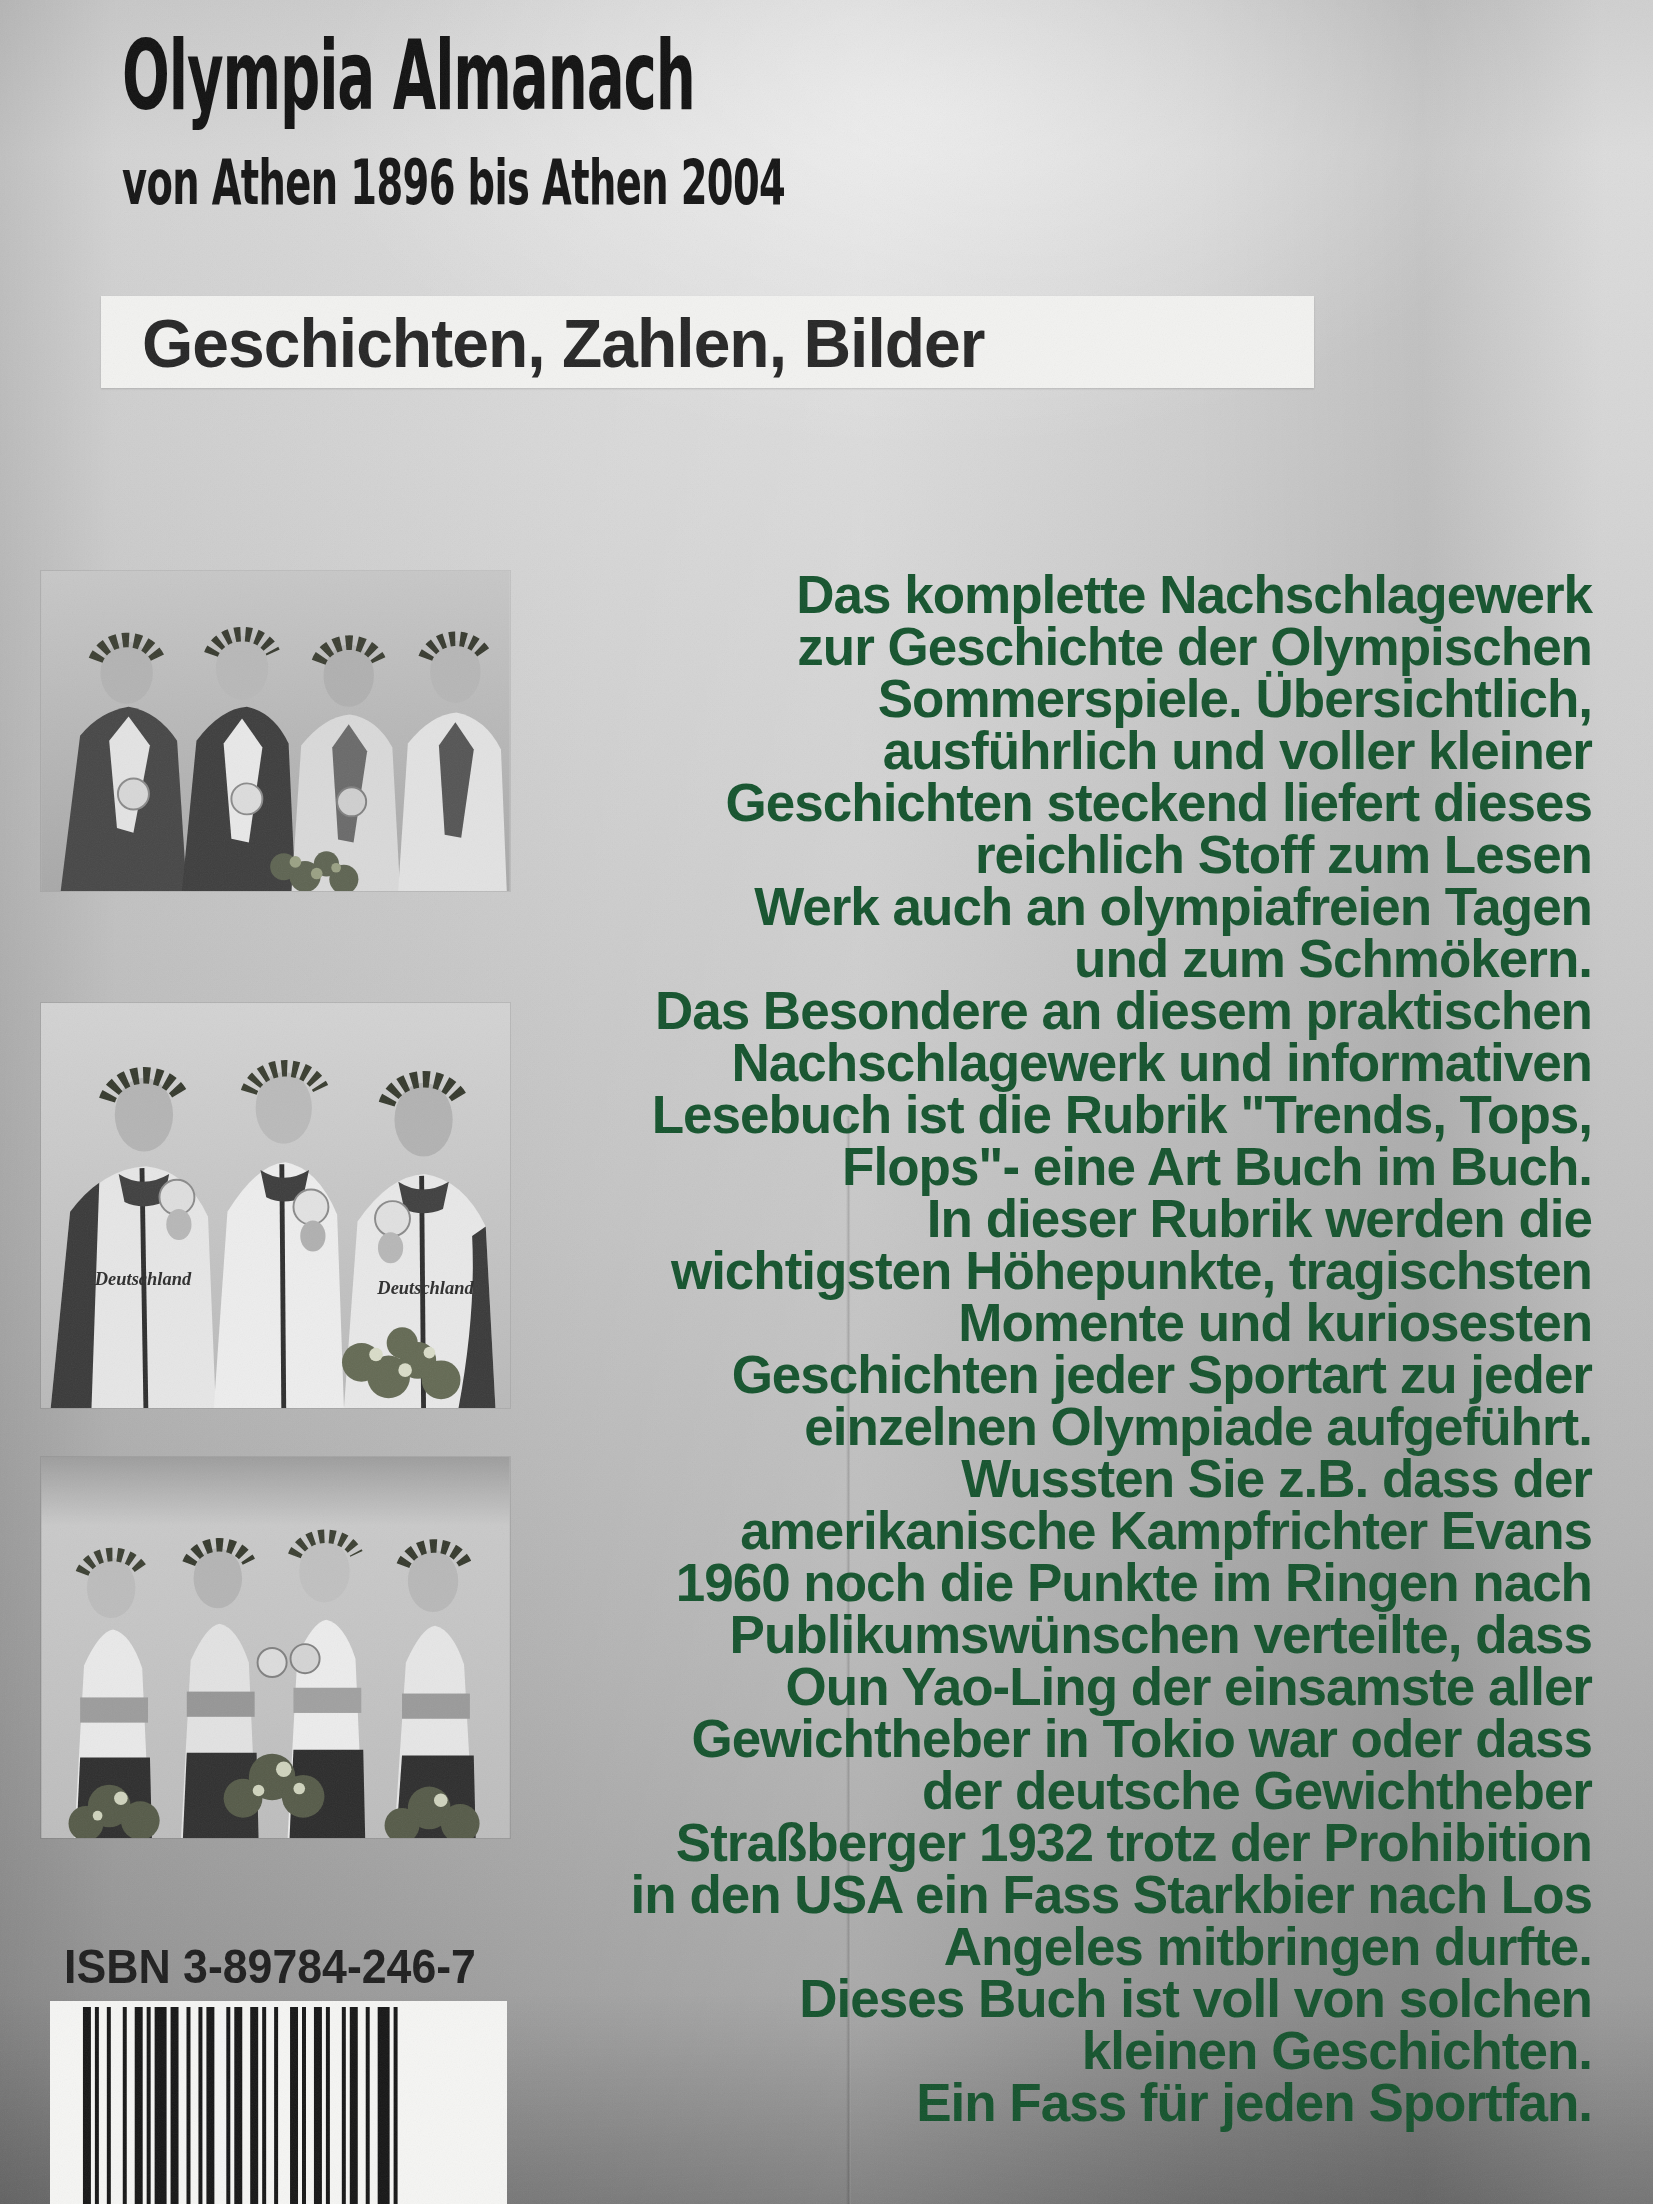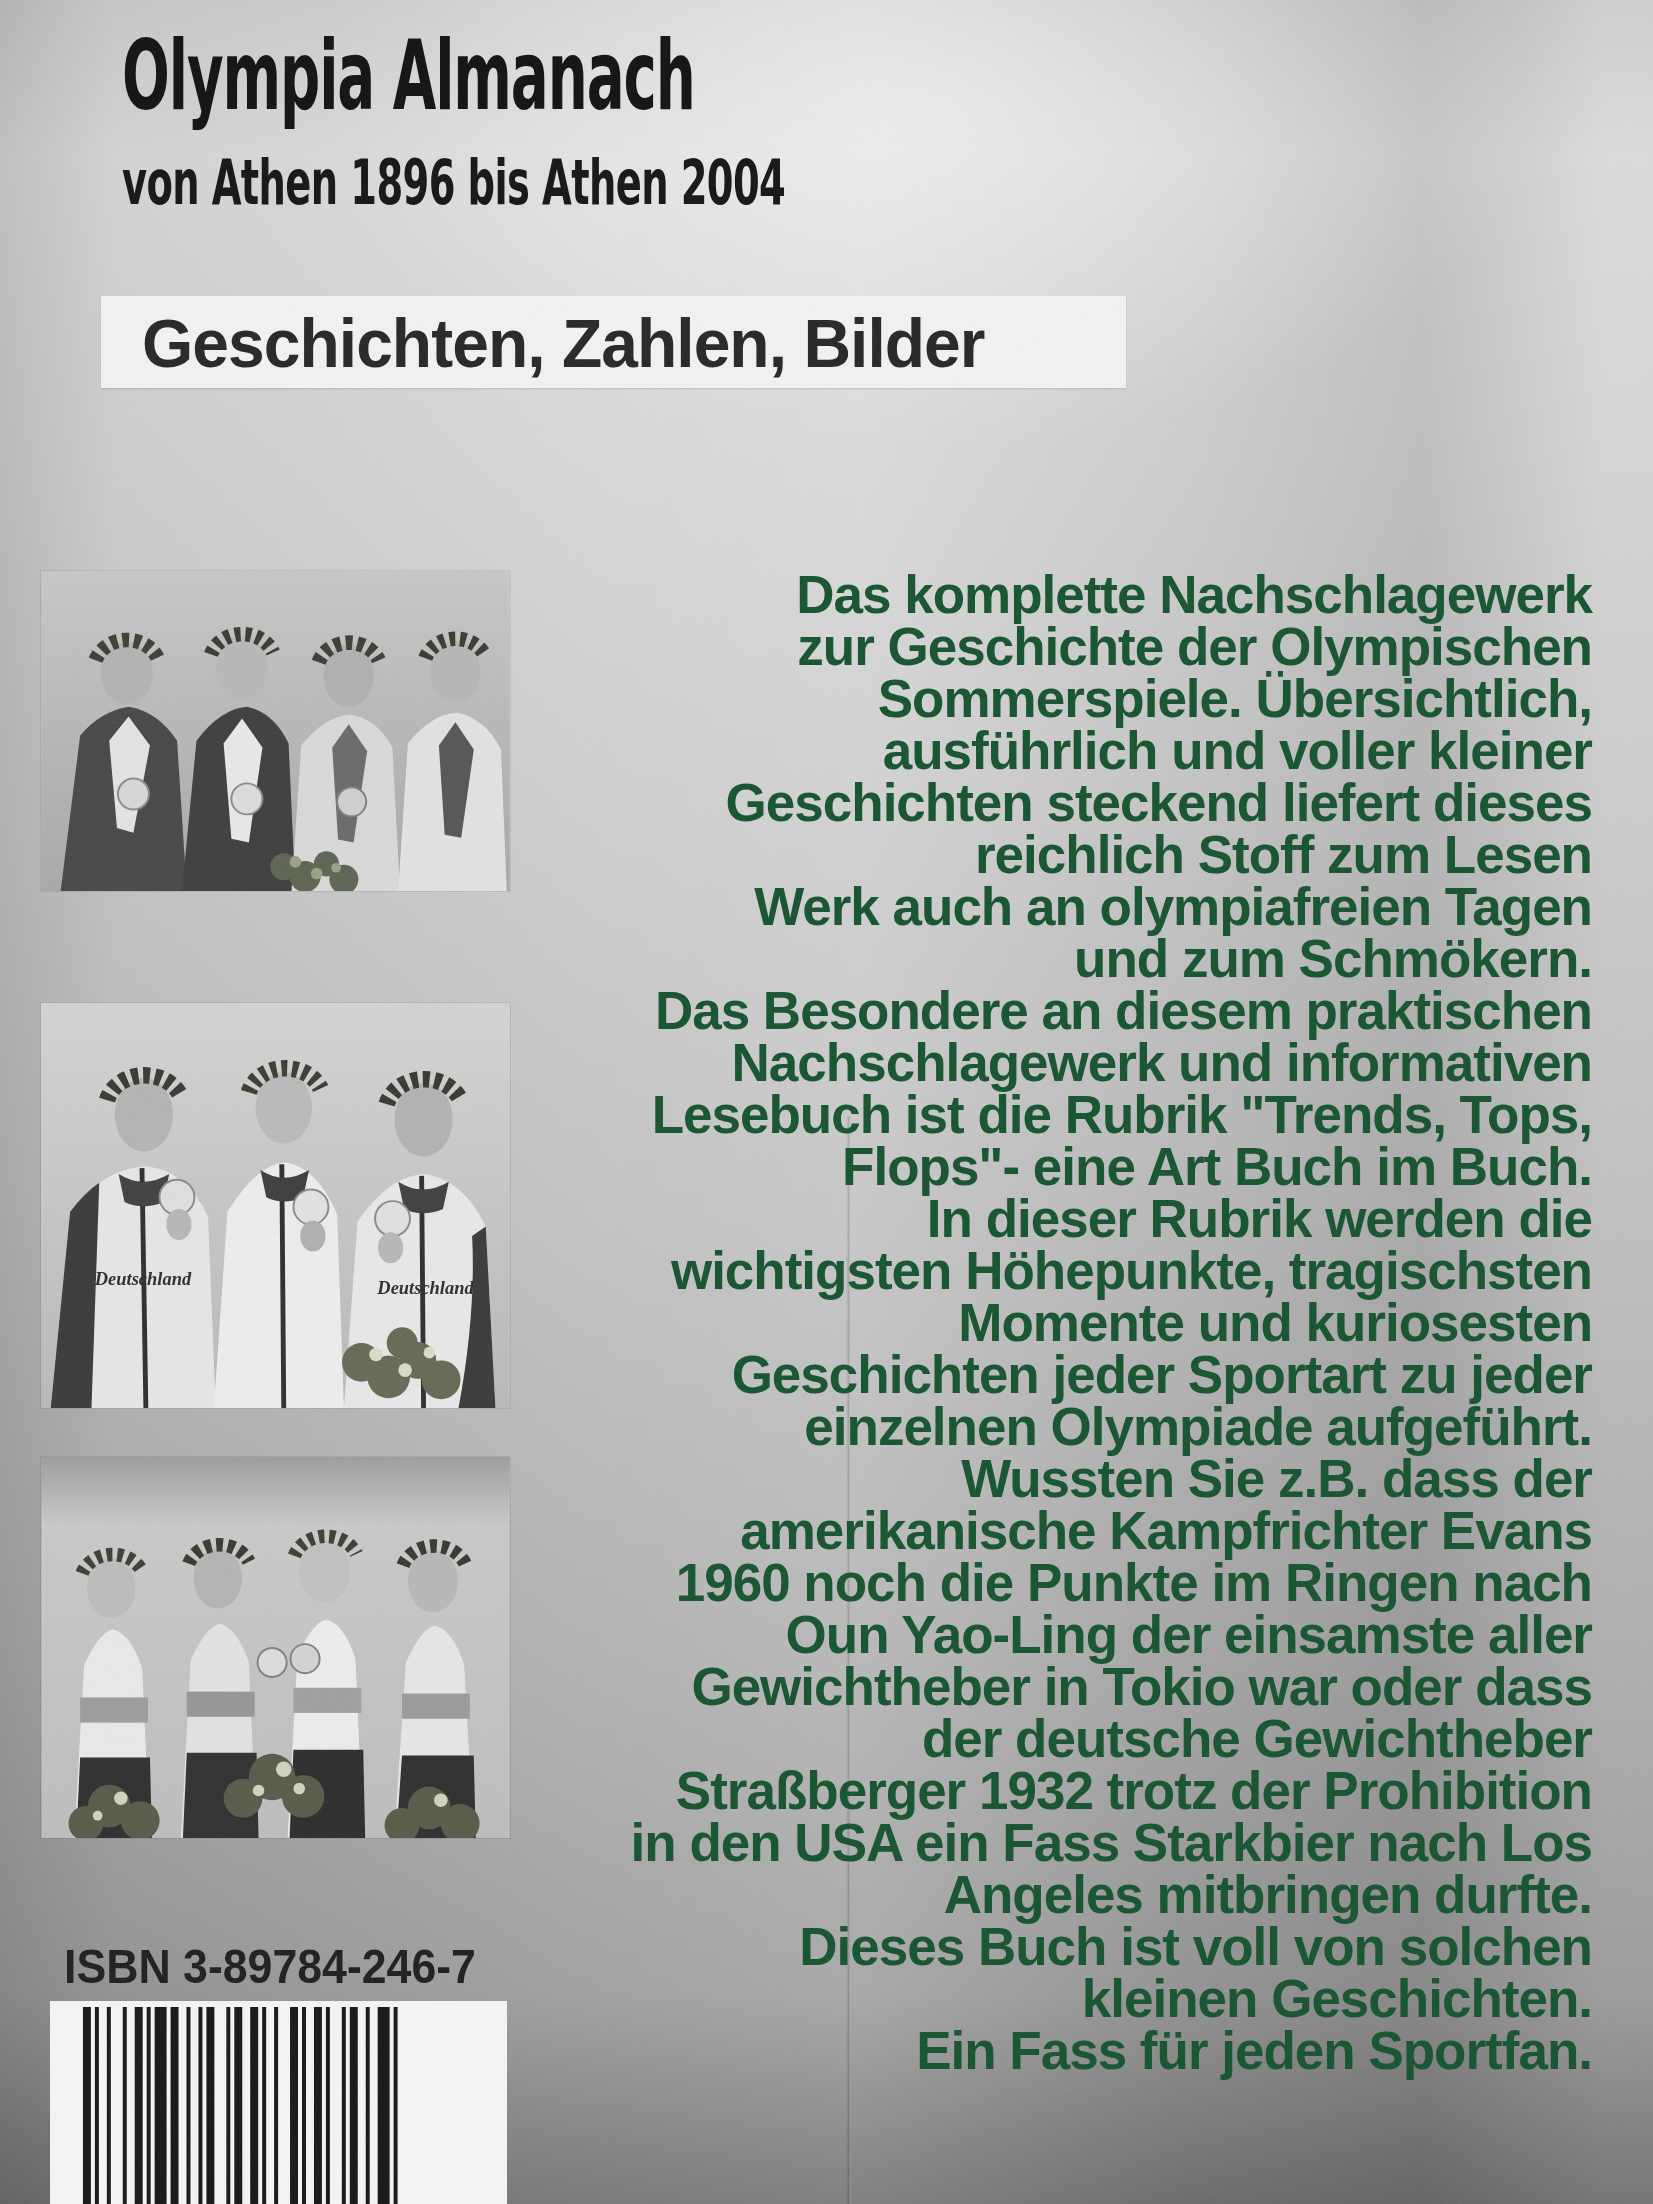--- a/index.html
+++ b/index.html
@@ -23,21 +23,21 @@
   .grain{position:absolute;inset:0;pointer-events:none;opacity:.08;}
 
   
   .title{position:absolute;left:122px;top:25px;font-family:"DejaVu Sans",sans-serif;
     font-weight:bold;font-size:97px;line-height:1.05;color:#111;white-space:nowrap;
     transform:scaleX(.58);transform-origin:left top;letter-spacing:-1.9px;}
   .subtitle{position:absolute;left:122px;top:146px;font-family:"DejaVu Sans",sans-serif;
     font-weight:bold;font-size:62px;color:#141414;white-space:nowrap;
     transform:scaleX(.62);transform-origin:left top;letter-spacing:-1px;}
 
-  .banner{position:absolute;left:101px;top:296px;width:1025px;height:92px;
+  .banner{position:absolute;left:101px;top:296px;width:1213px;height:92px;
     background:#f2f2f0;box-shadow:0 1px 1.9px rgba(0,0,0,.15);}
   .banner-label{position:absolute;left:41px;top:0;height:92px;line-height:95px;
     font-weight:bold;font-size:68px;color:#262626;letter-spacing:-1px;white-space:nowrap;
     transform:scaleX(.97);transform-origin:left top;}
 
   
   .photo{position:absolute;left:41px;box-shadow:0 0 0 1px rgba(0,0,0,.08);}
   .photo svg{display:block;}
   #photo-1{top:571px;}
   #photo-2{top:983px;margin-top:20px;}
@@ -246,20 +246,21 @@
     <div class="blurb-line">Lesebuch ist die Rubrik "Trends, Tops,</div>
     <div class="blurb-line">Flops"- eine Art Buch im Buch.</div>
     <div class="blurb-line">In dieser Rubrik werden die</div>
     <div class="blurb-line">wichtigsten Höhepunkte, tragischsten</div>
     <div class="blurb-line">Momente und kuriosesten</div>
     <div class="blurb-line">Geschichten jeder Sportart zu jeder</div>
     <div class="blurb-line">einzelnen Olympiade aufgeführt.</div>
     <div class="blurb-line">Wussten Sie z.B. dass der</div>
     <div class="blurb-line">amerikanische Kampfrichter Evans</div>
     <div class="blurb-line">1960 noch die Punkte im Ringen nach</div>
+    <div class="blurb-line">Publikumswünschen verteilte, dass</div>
     <div class="blurb-line">Oun Yao-Ling der einsamste aller</div>
     <div class="blurb-line">Gewichtheber in Tokio war oder dass</div>
     <div class="blurb-line">der deutsche Gewichtheber</div>
     <div class="blurb-line">Straßberger 1932 trotz der Prohibition</div>
     <div class="blurb-line">in den USA ein Fass Starkbier nach Los</div>
     <div class="blurb-line">Angeles mitbringen durfte.</div>
     <div class="blurb-line">Dieses Buch ist voll von solchen</div>
     <div class="blurb-line">kleinen Geschichten.</div>
     <div class="blurb-line">Ein Fass für jeden Sportfan.</div>
   </div>

